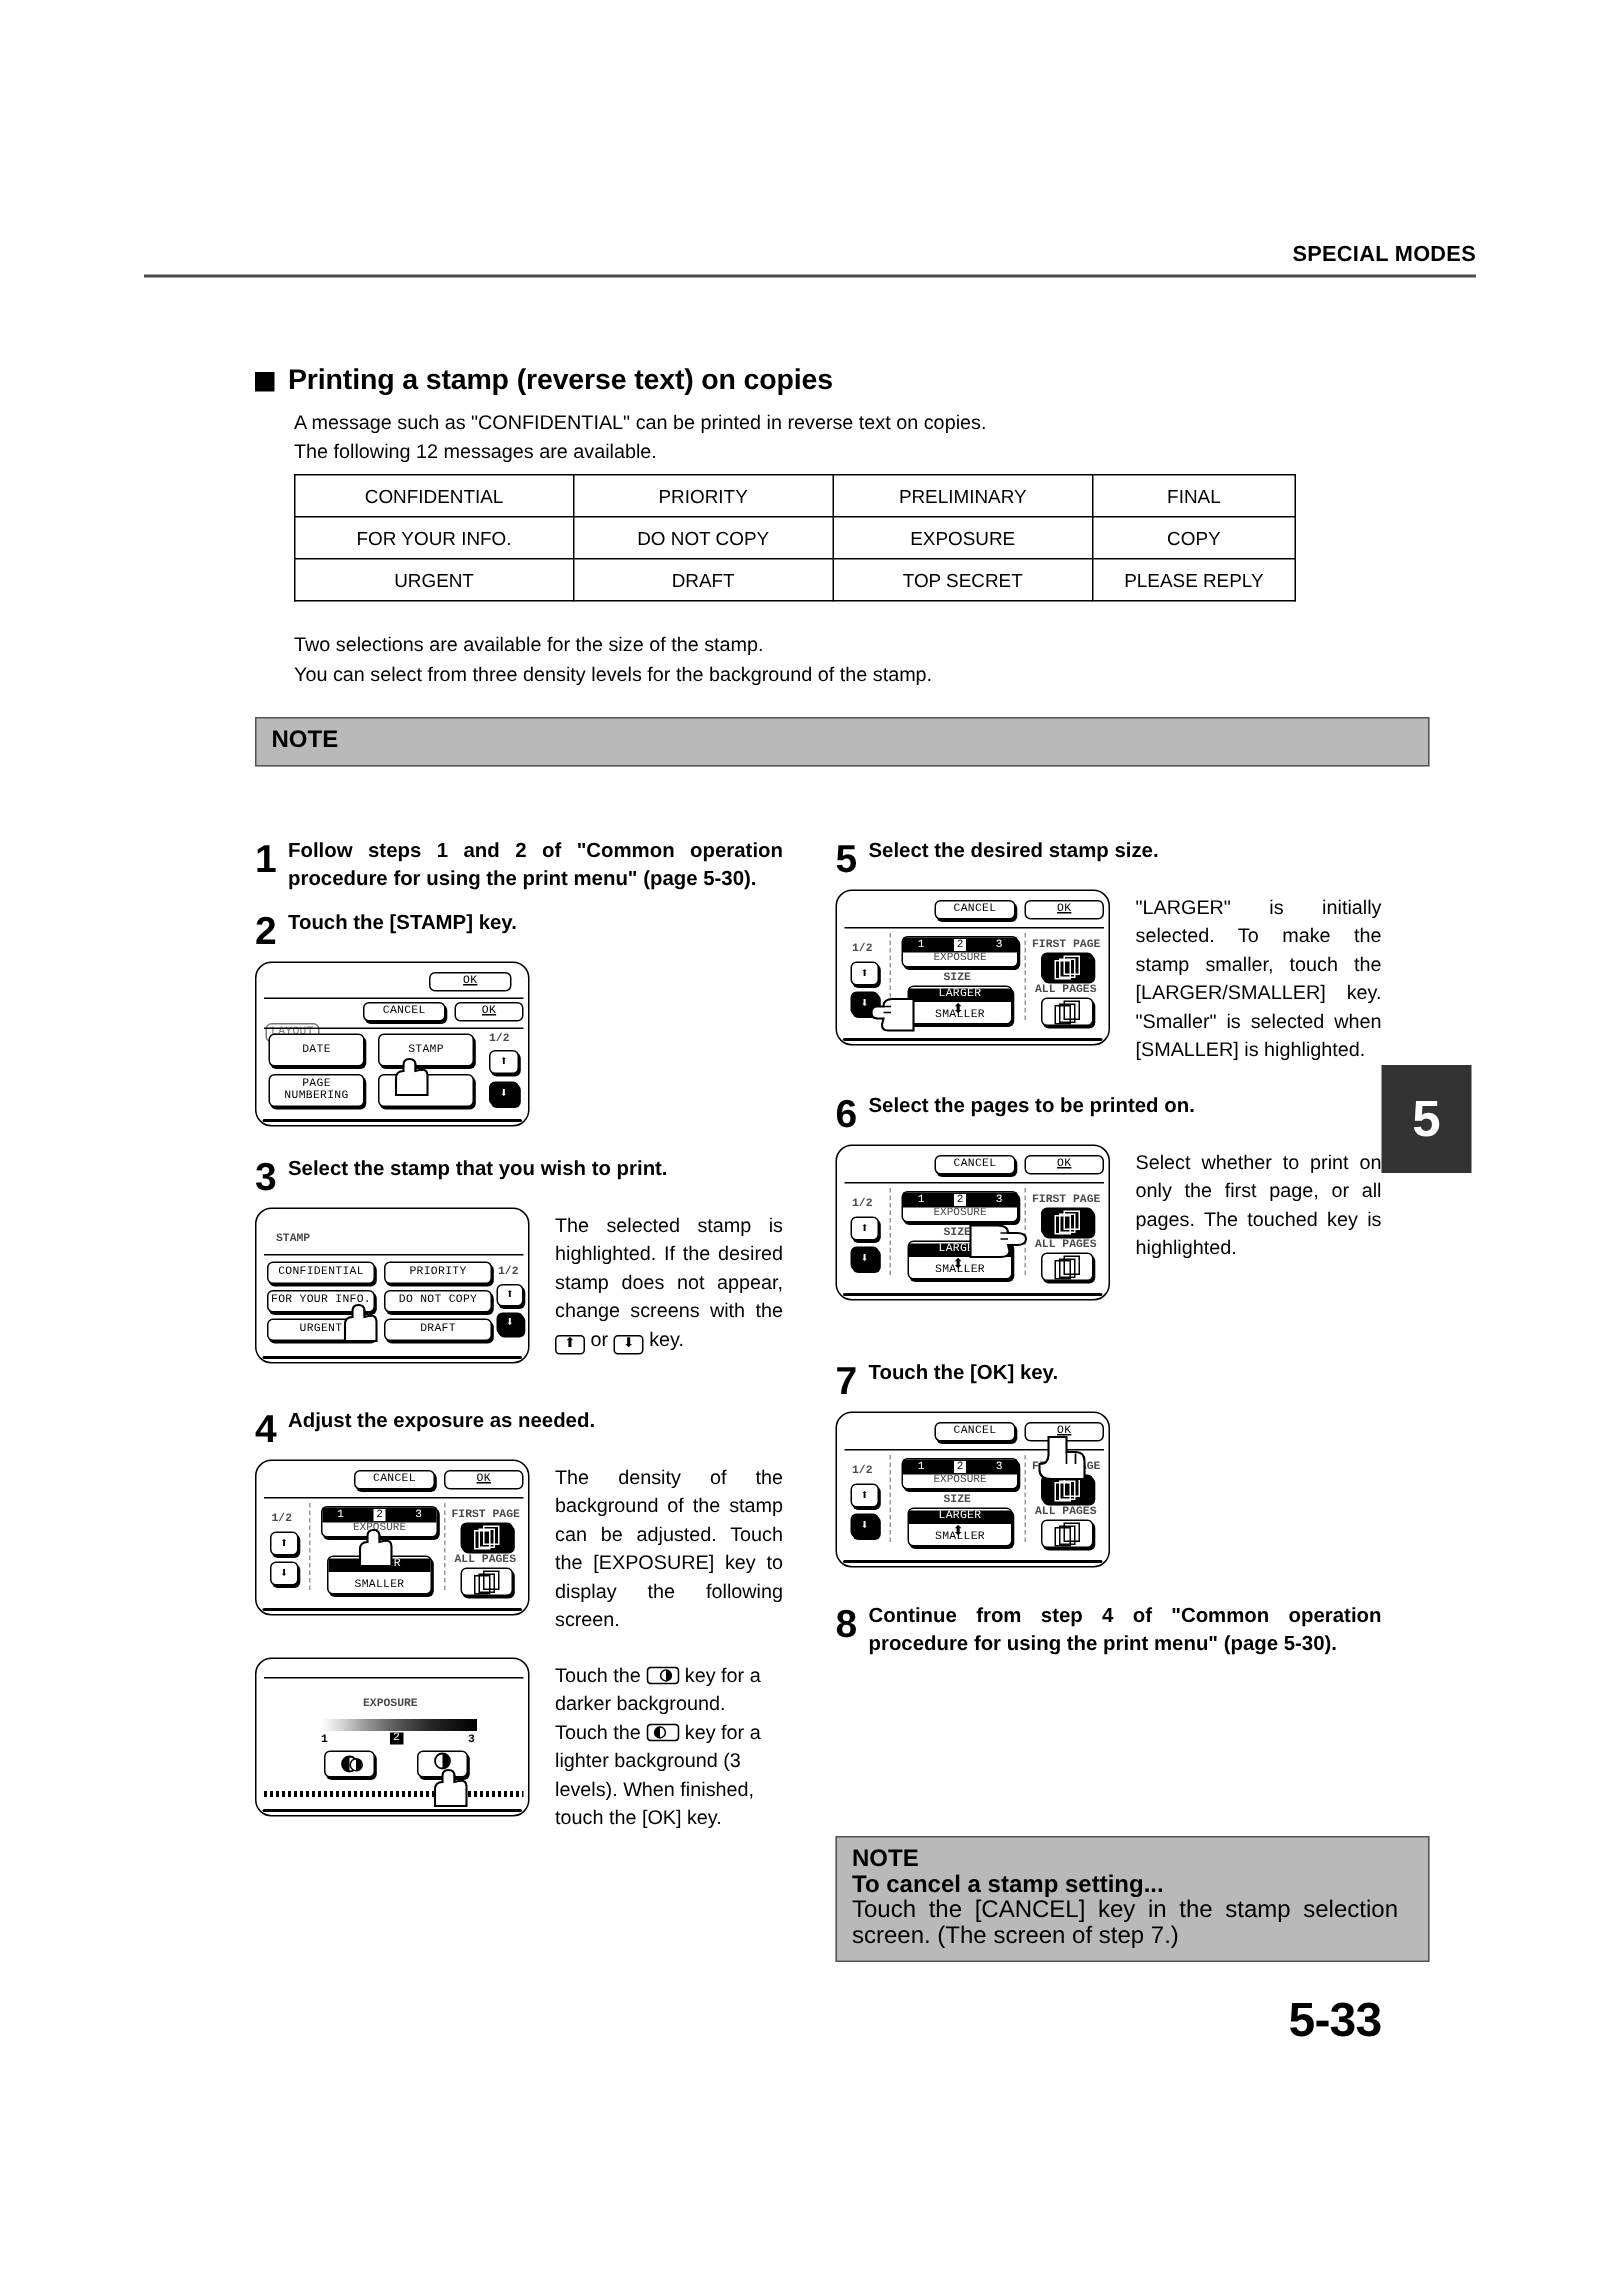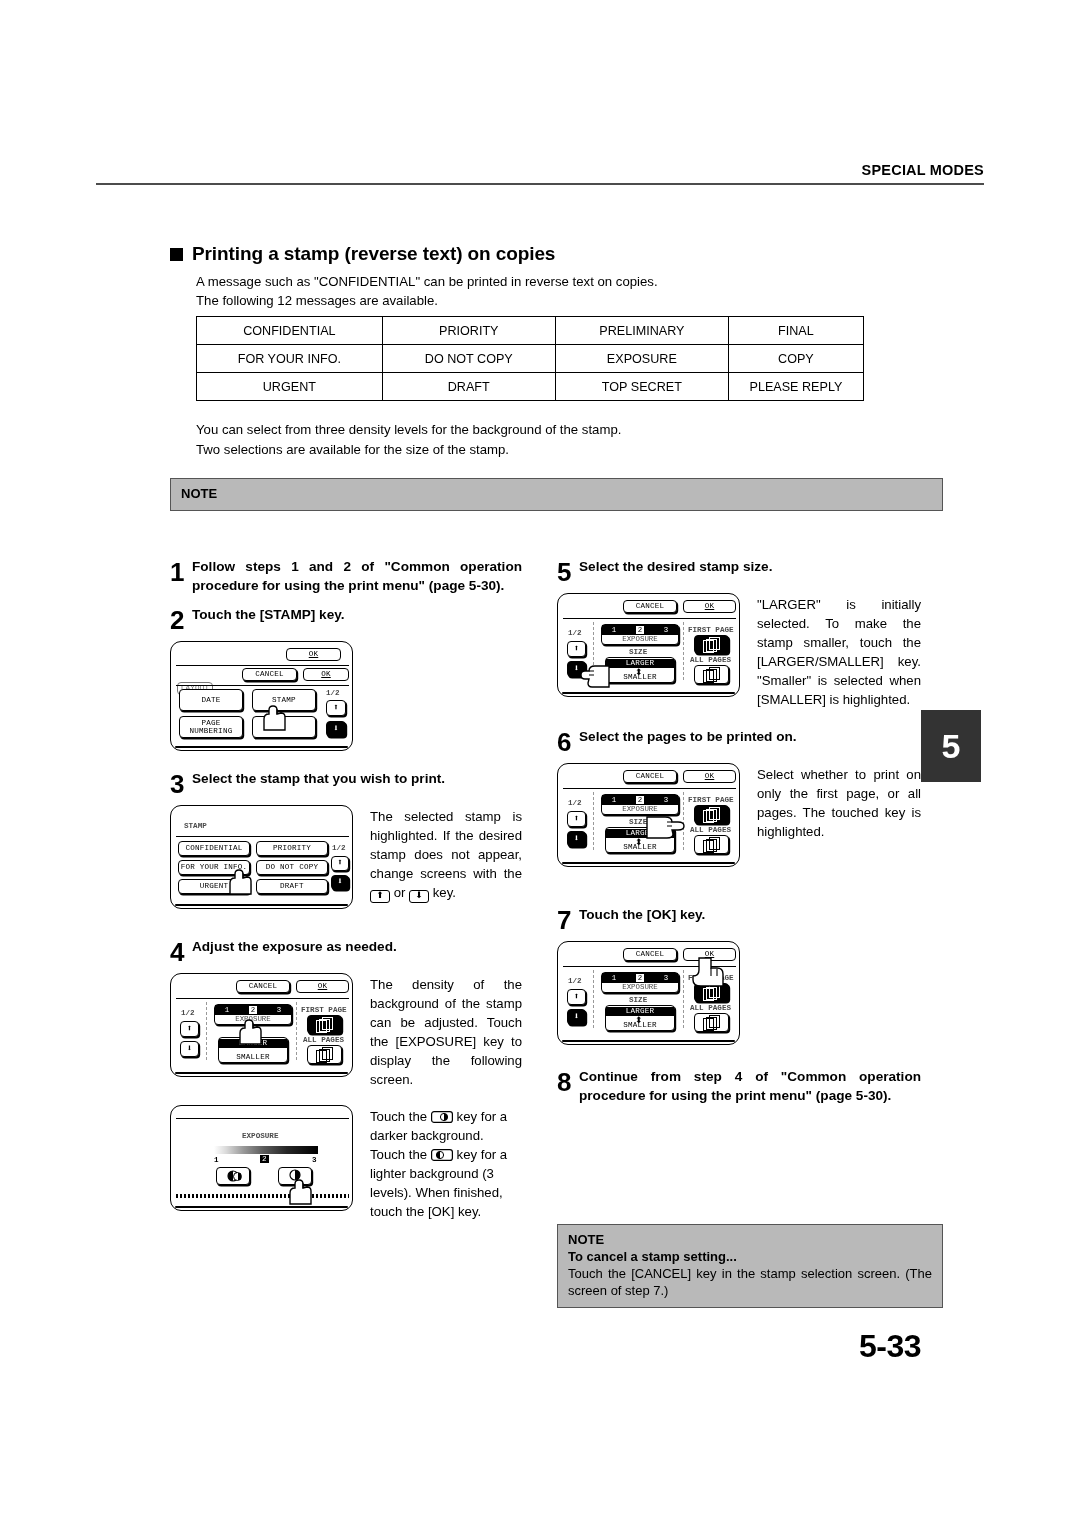--- a/index.html
+++ b/index.html
@@ -58,22 +58,22 @@
 
   .after-table {
     position:absolute; left:196px; top:420px; width:760px;
     font-size:13.2px; line-height:20px;
   }
 
   
   .note {
     background:#b9b9b9;
     border:1px solid #555;
-    padding:6px 10px 8px 10px;
-    font-size:13px; line-height:17px;
+    padding:6px 20px 8px 10px;
+    font-size:16px; line-height:17px;
   }
   .note-title { font-weight:bold; }
   .note-sub { font-weight:bold; }
   .note-body { text-align:justify; }
   #note-top {
     position:absolute; left:170px; top:478px; width:751px;
   }
   #note-bottom {
     position:absolute; left:557px; top:1224px; width:364px;
   }
@@ -245,22 +245,22 @@
       <tr>
         <td>URGENT</td>
         <td>DRAFT</td>
         <td>TOP SECRET</td>
         <td>PLEASE REPLY</td>
       </tr>
     </tbody>
   </table>
 
   <div class="after-table">
+    <div>Two selections are available for the size of the stamp.</div>
     <div>You can select from three density levels for the background of the stamp.</div>
-    <div>Two selections are available for the size of the stamp.</div>
   </div>
 
   <div class="note" id="note-top">
     <div class="note-title">NOTE</div>
   </div>
 
   <div class="colL">
 
     <div class="step" style="margin-bottom:10px;">
       <div class="step-num">1</div>

